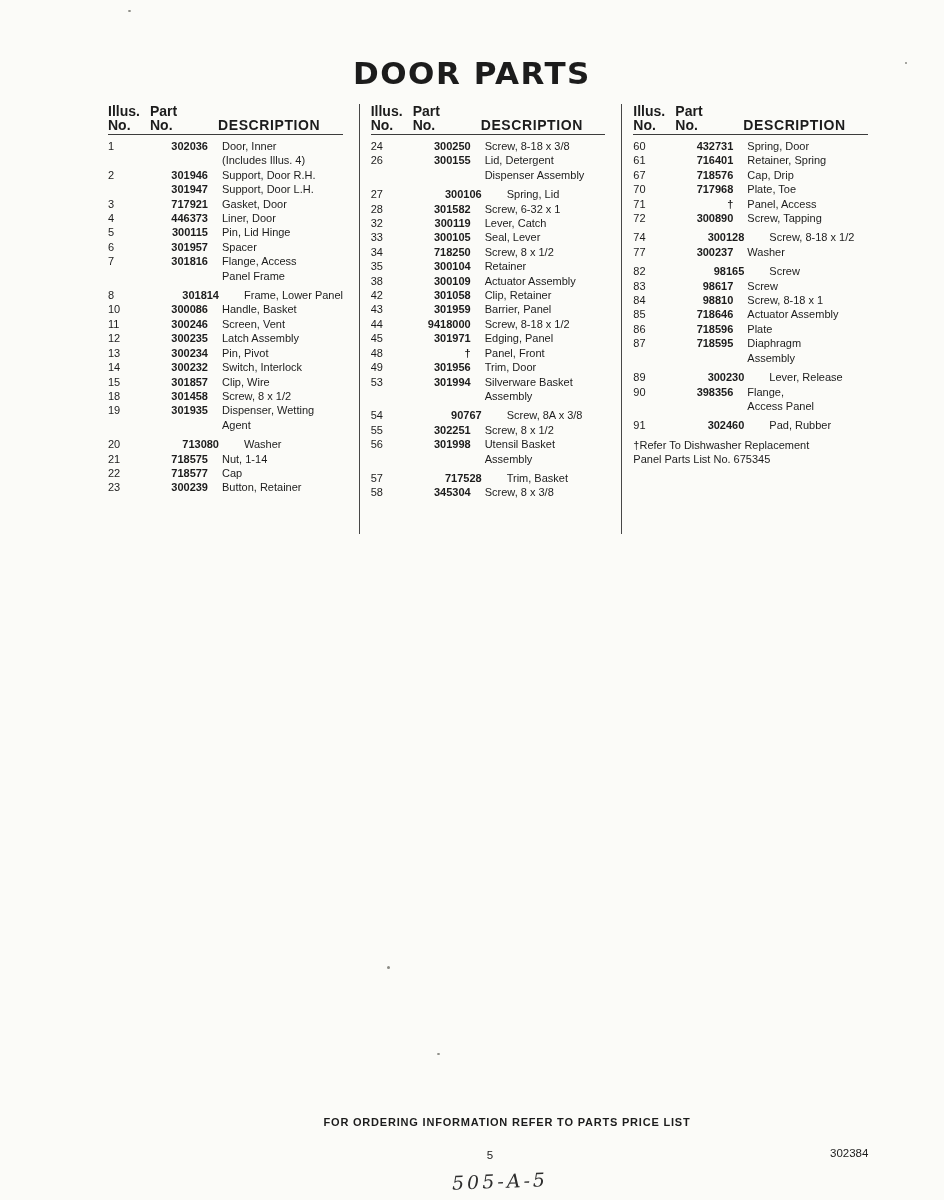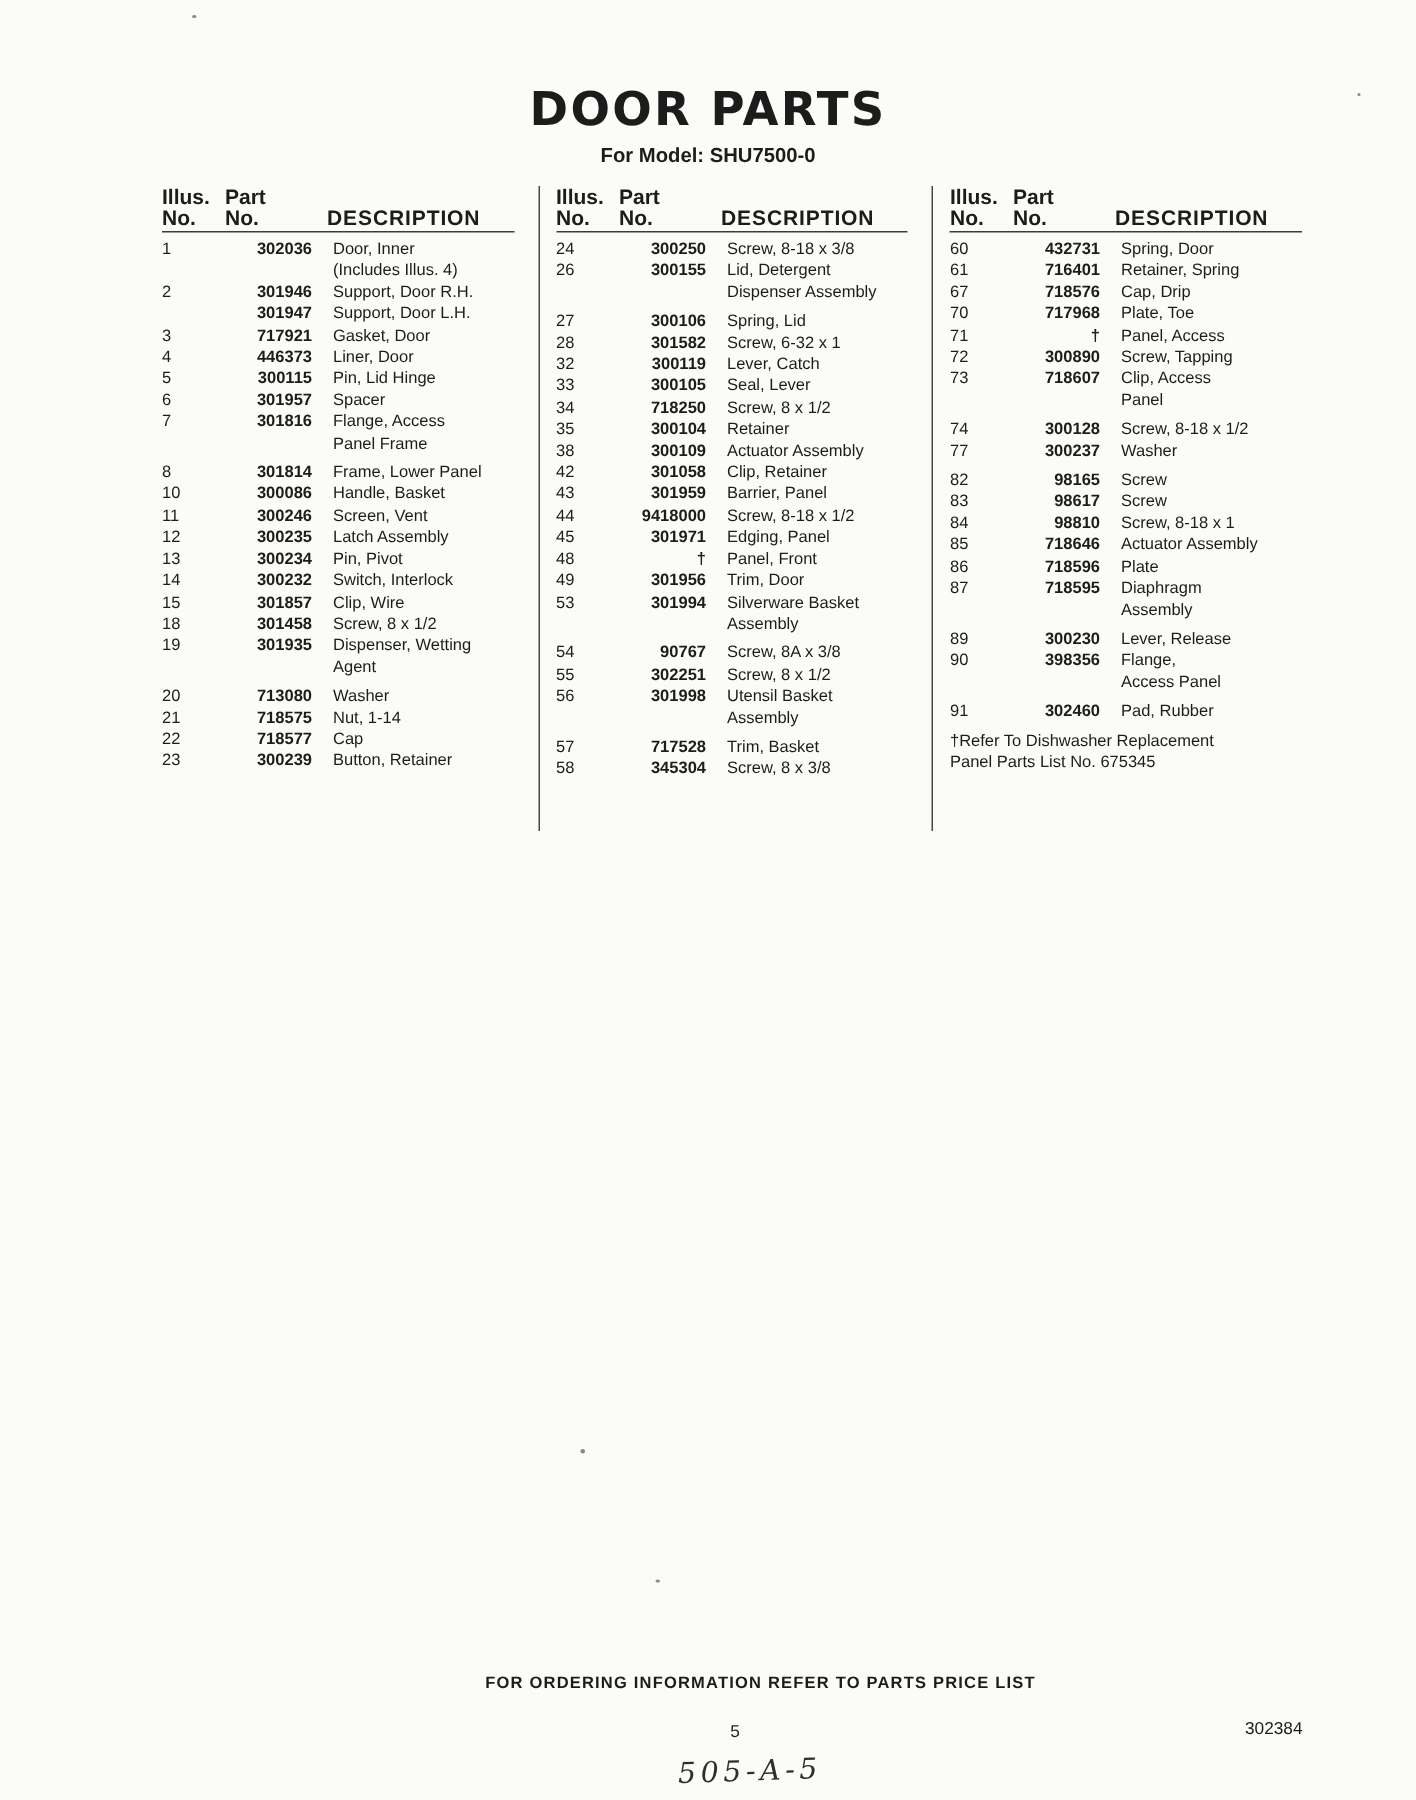--- a/index.html
+++ b/index.html
@@ -46,21 +46,21 @@
   .cpart-h { padding-left:2px; }
   .desc-label { padding-left:10px; letter-spacing:0.6px; font-weight:bold; }
   .hdr .hcell { font-weight:bold; }
   .rows { margin-top:4px; }
   .prow {
     display:grid;
     grid-template-columns:40px 60px 1fr;
     font-size:11px;
     line-height:14.4px;
   }
-  .prow.gap { margin-top:5px; }
+  .prow.gap { margin-top:5px;gap:11px; }
   .cno { white-space:nowrap; }
   .cpart { text-align:right; white-space:nowrap;font-weight:bold; }
   .cdesc { padding-left:14px; white-space:pre-line; }
   .footnote {
     margin-top:5px;
     font-size:11px;
     line-height:14.4px;
     white-space:pre-line;
   }
   .footer-note {
@@ -97,21 +97,20 @@
     transform:rotate(-2deg);
   }
   .speck { position:absolute; background:#8a8a84; border-radius:50%; }
 </style>
 </head>
 <body>
 
 <div class="page">
 
   <div class="title">DOOR PARTS</div>
-  <div class="subtitle">For Model: SHU7500-0</div>
 
   <div class="columns">
 
     <div class="col">
       <div class="hdr">
         <div class="hcell cno">Illus.</div>
         <div class="hcell cpart-h">Part</div>
         <div class="hcell"></div>
         <div class="hcell cno">No.</div>
         <div class="hcell cpart-h">No.</div>
@@ -383,26 +382,20 @@
           <div class="prow">
             <div class="cno">71</div>
             <div class="cpart">†</div>
             <div class="cdesc">Panel, Access</div>
           </div>
           <div class="prow">
             <div class="cno">72</div>
             <div class="cpart">300890</div>
             <div class="cdesc">Screw, Tapping</div>
           </div>
-          <div class="prow">
-            <div class="cno">73</div>
-            <div class="cpart">718607</div>
-            <div class="cdesc">Clip, Access
-Panel</div>
-          </div>
           <div class="prow gap">
             <div class="cno">74</div>
             <div class="cpart">300128</div>
             <div class="cdesc">Screw, 8-18 x 1/2</div>
           </div>
           <div class="prow">
             <div class="cno">77</div>
             <div class="cpart">300237</div>
             <div class="cdesc">Washer</div>
           </div>

